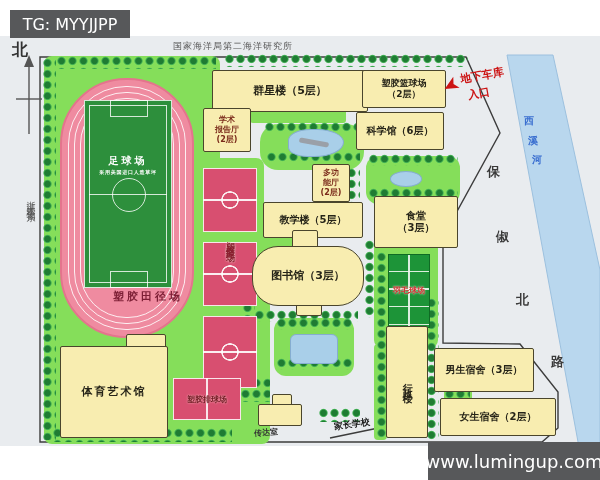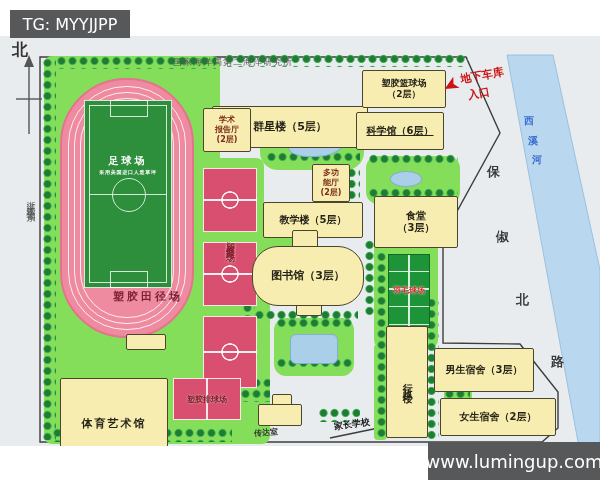--- a/index.html
+++ b/index.html
@@ -114,33 +114,33 @@
   <div class="abs" style="left:173px;top:378px;width:68px;height:42px;border:1px solid rgba(255,255,255,.85);box-sizing:border-box;background:linear-gradient(to right, rgba(0,0,0,0) 48%, rgba(255,255,255,.85) 48%, rgba(255,255,255,.85) 52%, rgba(0,0,0,0) 52%),#d84f70;display:flex;align-items:center;justify-content:center;">
     <span style="font-size:8px;font-weight:bold;color:#701822;text-shadow:0 0 2px #fcc;">塑胶排球场</span>
   </div>
 
   <div class="pond" style="left:288px;top:129px;width:54px;height:26px;border-radius:46% 54% 60% 40%;">
     <div class="abs" style="left:10px;top:10px;width:30px;height:5px;background:#9aa0a8;border-radius:3px;transform:rotate(10deg);"></div>
   </div>
   <div class="pond" style="left:390px;top:171px;width:30px;height:14px;border-radius:50%;"></div>
   <div class="pond" style="left:290px;top:334px;width:46px;height:28px;border-radius:6px;"></div>
 
-  <div class="bld" style="left:212px;top:70px;width:156px;height:42px;font-size:11px;margin-top:36px;">
+  <div class="bld" style="left:212px;top:70px;width:156px;height:42px;font-size:11px;">
     <span>群星楼（5层）</span>
   </div>
   <div class="bld smallcap rlab" style="left:203px;top:108px;width:48px;height:44px;">
     <span>学术</span>
     <span>报告厅</span>
     <span>(2层)</span>
   </div>
   <div class="bld" style="left:362px;top:70px;width:84px;height:38px;font-size:9px;">
     <span>塑胶篮球场</span>
     <span>（2层）</span>
   </div>
-  <div class="bld" style="left:356px;top:112px;width:88px;height:38px;font-size:10px;text-decoration:underline;">
+  <div class="bld" style="left:356px;top:112px;width:88px;height:38px;font-size:10px;">
     <span>科学馆（6层）</span>
   </div>
   <div class="bld smallcap rlab" style="left:312px;top:164px;width:38px;height:38px;text-align:right;">
     <span>多功</span>
     <span>能厅</span>
     <span>(2层)</span>
   </div>
   <div class="bld" style="left:263px;top:202px;width:100px;height:36px;font-size:10px;">
     <span>教学楼（5层）</span>
   </div>
@@ -156,29 +156,29 @@
   <div class="bld" style="left:386px;top:326px;width:42px;height:112px;font-size:10px;">
     <span class="vtext" style="letter-spacing:5px;">行政楼</span>
   </div>
   <div class="bld" style="left:434px;top:348px;width:100px;height:44px;font-size:10px;">
     <span>男生宿舍（3层）</span>
   </div>
   <div class="bld" style="left:440px;top:398px;width:116px;height:38px;font-size:10px;">
     <span>女生宿舍（2层）</span>
   </div>
   <div class="bld" style="left:126px;top:334px;width:40px;height:16px;"></div>
-  <div class="bld" style="left:60px;top:346px;width:108px;height:92px;font-size:11px;letter-spacing:2px;margin-top:32px;">
+  <div class="bld" style="left:60px;top:346px;width:108px;height:92px;font-size:11px;letter-spacing:2px;">
     <span>体育艺术馆</span>
   </div>
   <div class="bld" style="left:272px;top:394px;width:20px;height:14px;"></div>
   <div class="bld" style="left:258px;top:404px;width:44px;height:22px;"></div>
   <div class="abs" style="left:254px;top:427px;font-size:8px;font-weight:bold;color:#333;transform:rotate(-5deg);">传达室</div>
   <div class="abs" style="left:334px;top:418px;font-size:9px;font-weight:bold;color:#222;transform:rotate(-8deg);">家长学校</div>
 
-  <div class="abs" style="left:173px;top:56px;font-size:9px;color:#555;letter-spacing:1px;">国家海洋局第二海洋研究所</div>
+  <div class="abs" style="left:173px;top:40px;font-size:9px;color:#555;letter-spacing:1px;">国家海洋局第二海洋研究所</div>
   <div class="abs vtext" style="left:24px;top:194px;font-size:9px;color:#555;letter-spacing:2px;">浙江大学生物系</div>
   <div class="abs" style="left:12px;top:40px;font-size:16px;font-weight:bold;color:#333;">北</div>
 
   <div class="roadchar" style="left:487px;top:163px;">保</div>
   <div class="roadchar" style="left:496px;top:228px;">俶</div>
   <div class="roadchar" style="left:516px;top:291px;">北</div>
   <div class="roadchar" style="left:551px;top:353px;">路</div>
 
   <div class="riverchar" style="left:524px;top:114px;">西</div>
   <div class="riverchar" style="left:528px;top:134px;">溪</div>

